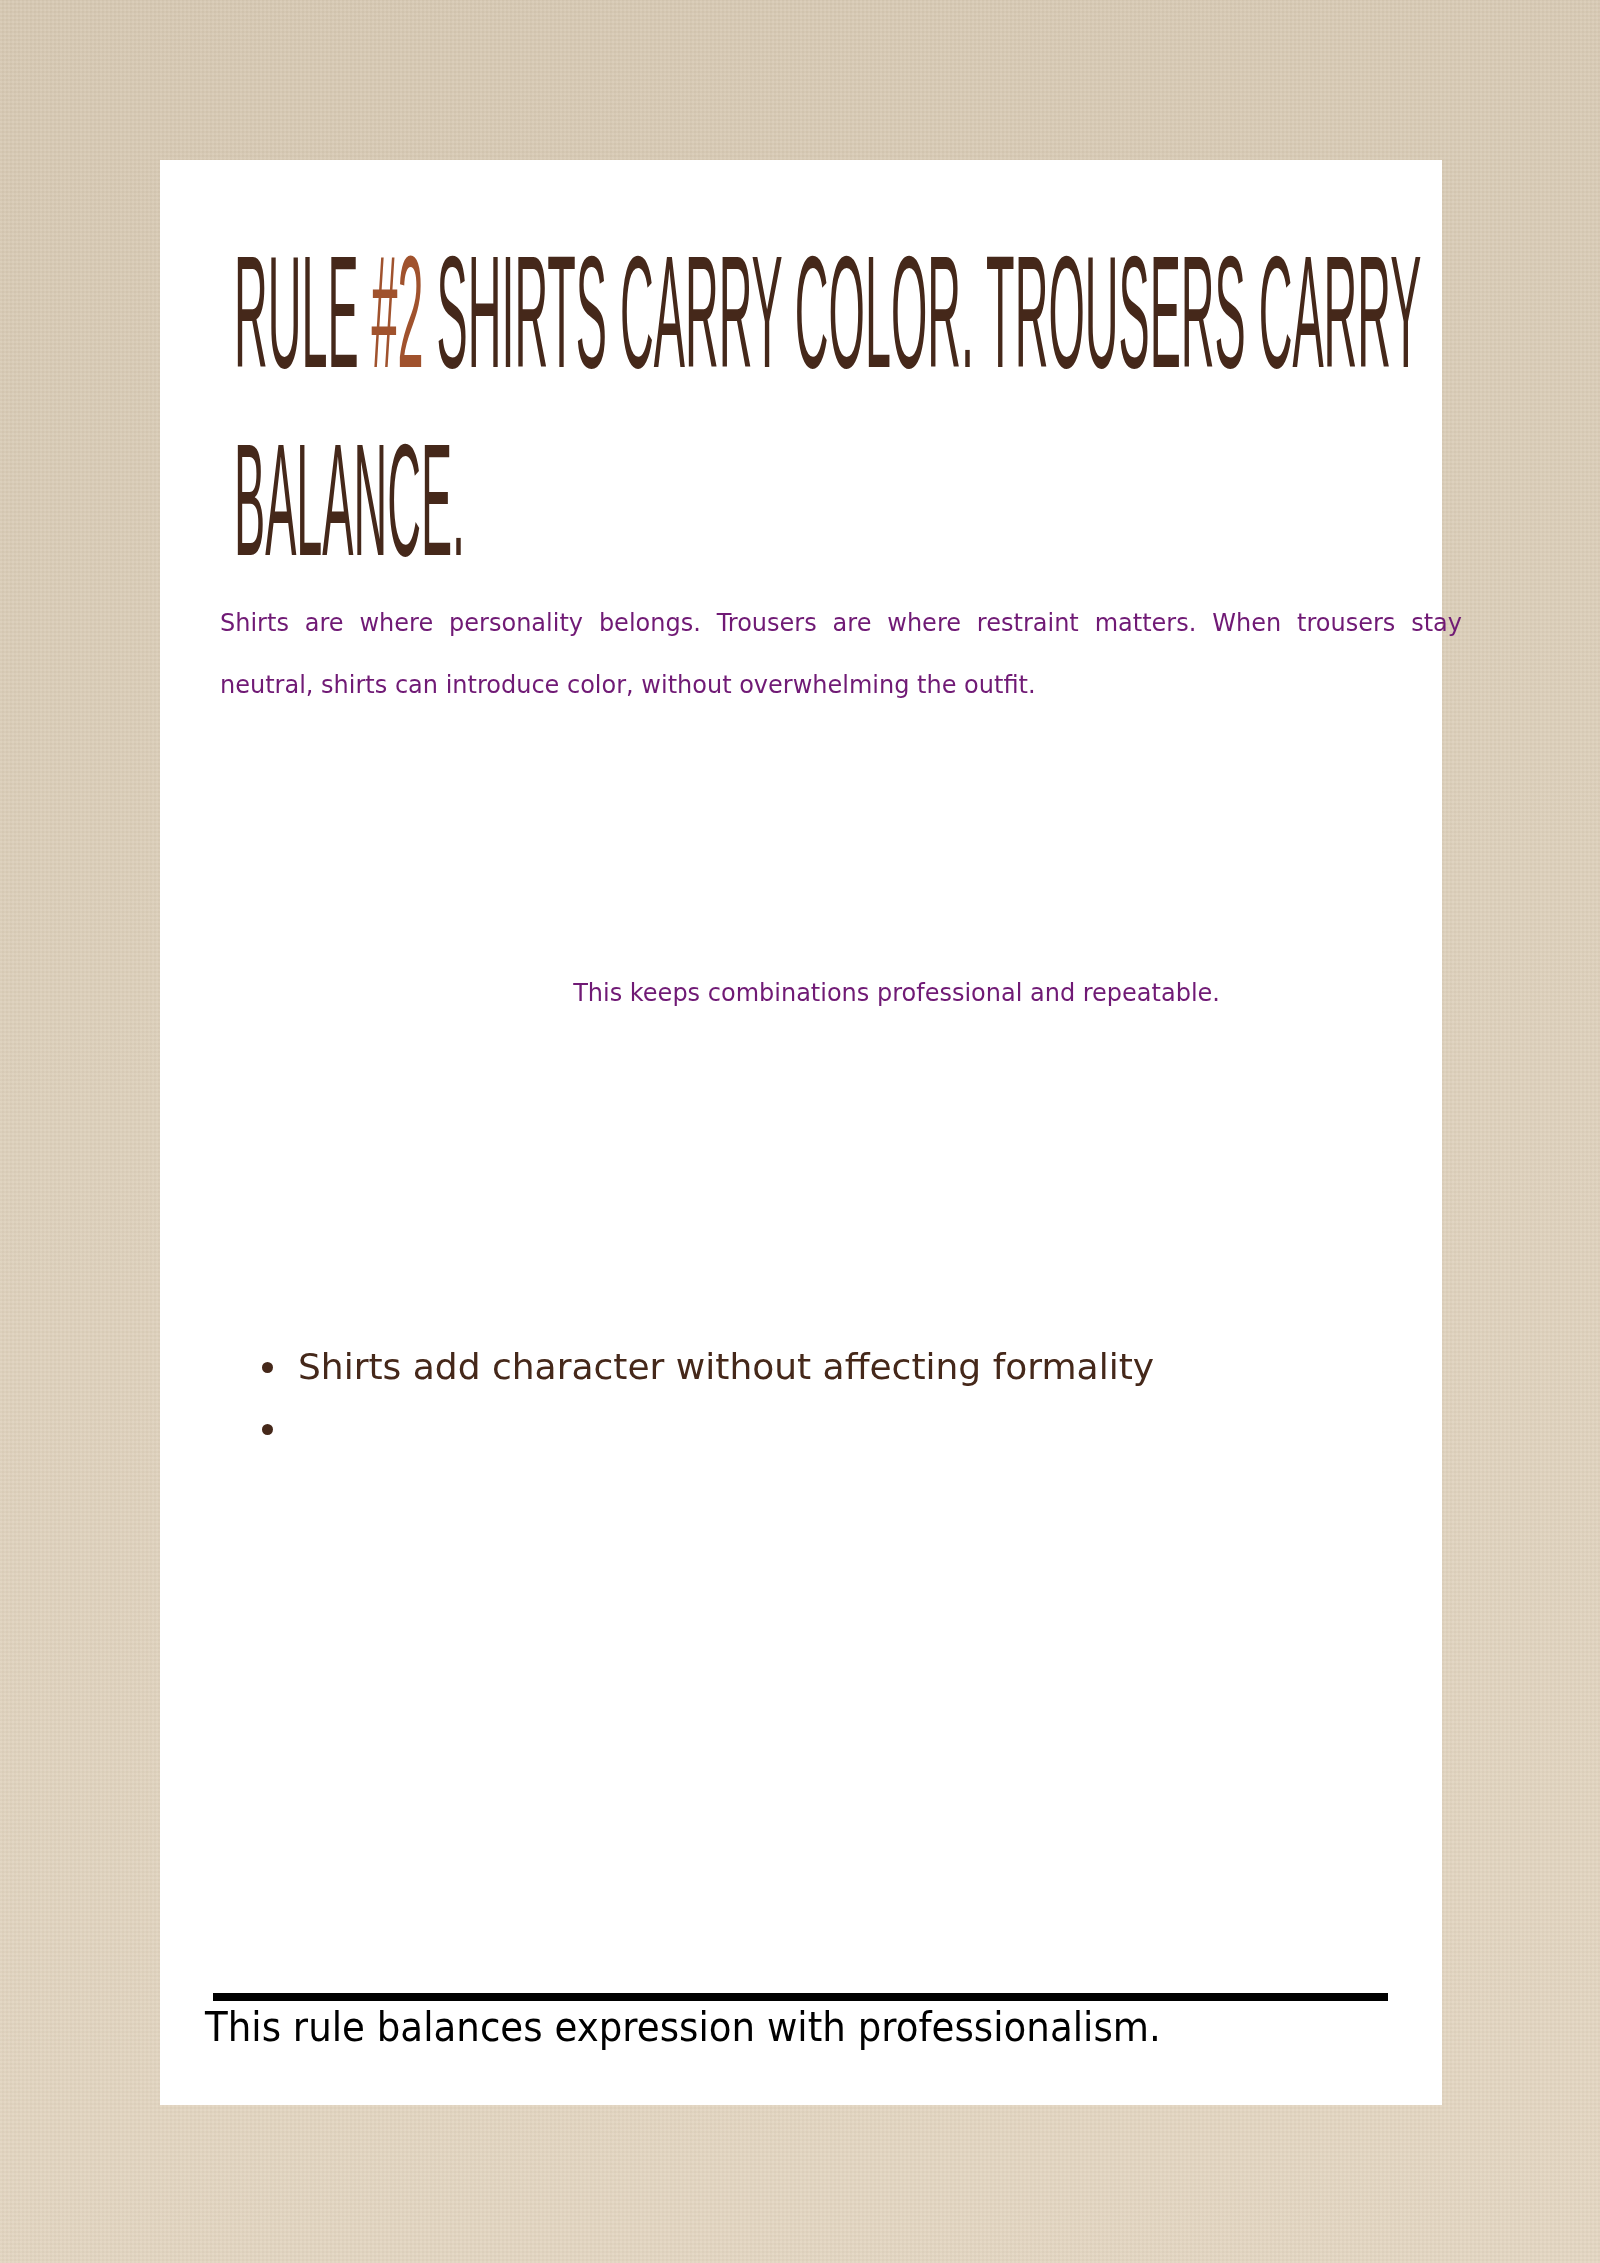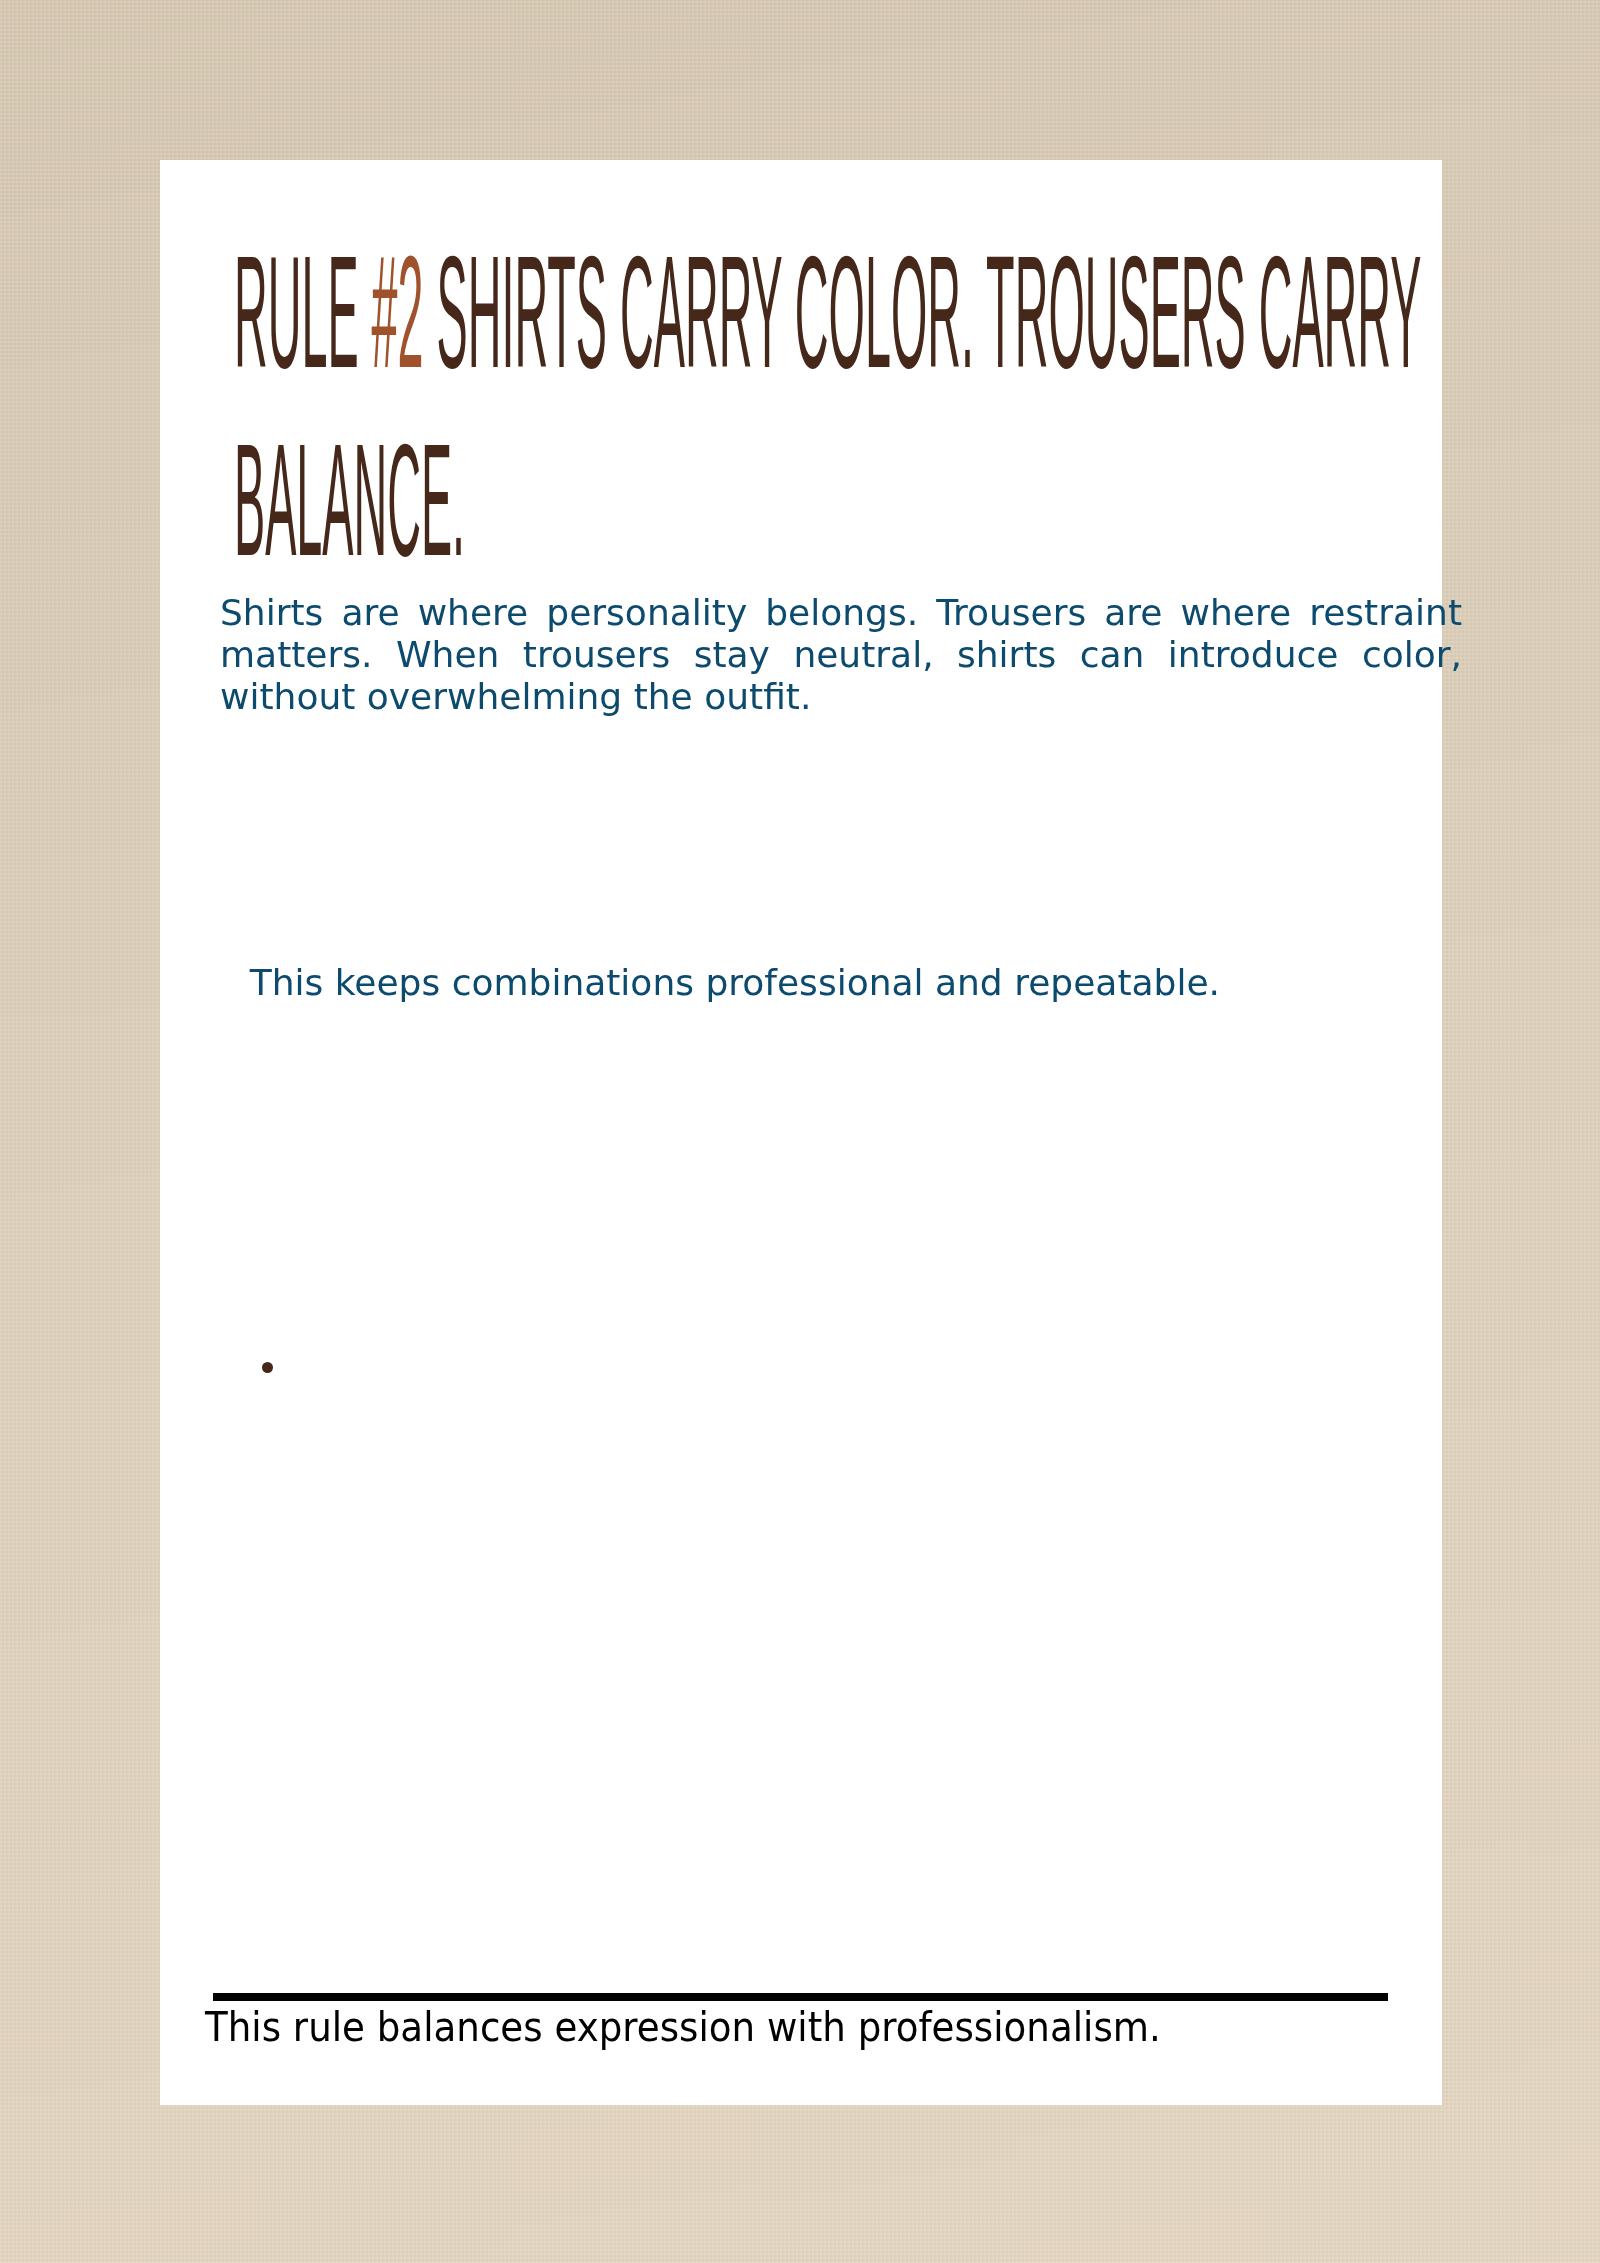--- a/index.html
+++ b/index.html
@@ -28,21 +28,21 @@
     font-family: "Liberation Sans", sans-serif;
     font-size: 160px; line-height: 160px;
     color: #45281a;
     transform-origin: 0 0;
   }
   .title-line.l1 { top: 0; transform: scaleX(0.292); }
   .title-line.l2 { top: 188px; transform: scaleX(0.292); }
   .accent { color: #a0522d; }
   .para {
     position: absolute; left: 220px; width: 1242px;
-    font-size: 36px; line-height: 42px; color: #0c4a6e;
+    font-size: 24px; line-height: 62px; color: #701a75;
     text-align: justify; z-index: 2;
   }
   .p1 { top: 592px; }
   .p2 { top: 962px; text-align: right; width: 1000px; }
   .bullets {
     position: absolute; left: 262px; top: 1336px; width: 1086px;
     margin: 0; padding: 0; list-style: none;
     font-size: 36px; line-height: 62px; color: #45281a;
   }
   .bullets li { position: relative; padding-left: 36px; text-align: justify; }
@@ -69,17 +69,18 @@
 
 <div class="title-wrap">
   <div class="title-line l1"><span>RULE </span><span class="accent">#2</span><span> SHIRTS CARRY COLOR. TROUSERS CARRY</span></div>
   <div class="title-line l2">BALANCE.</div>
 </div>
 
 <p class="para p1" style="margin:0">Shirts are where personality belongs. Trousers are where restraint matters. When trousers stay neutral, shirts can introduce color, without overwhelming the outfit.</p>
 <p class="para p2" style="margin:0">This keeps combinations professional and repeatable.</p>
 
 <ul class="bullets">
+  <li><span class="dot"></span><span>Shirts add character without affecting formality</span></li>
   <li><span class="dot"></span></li>
 </ul>
 
 <div class="rule-line"></div>
 <div class="footer-text">This rule balances expression with professionalism.</div>
 
 </body></html>

